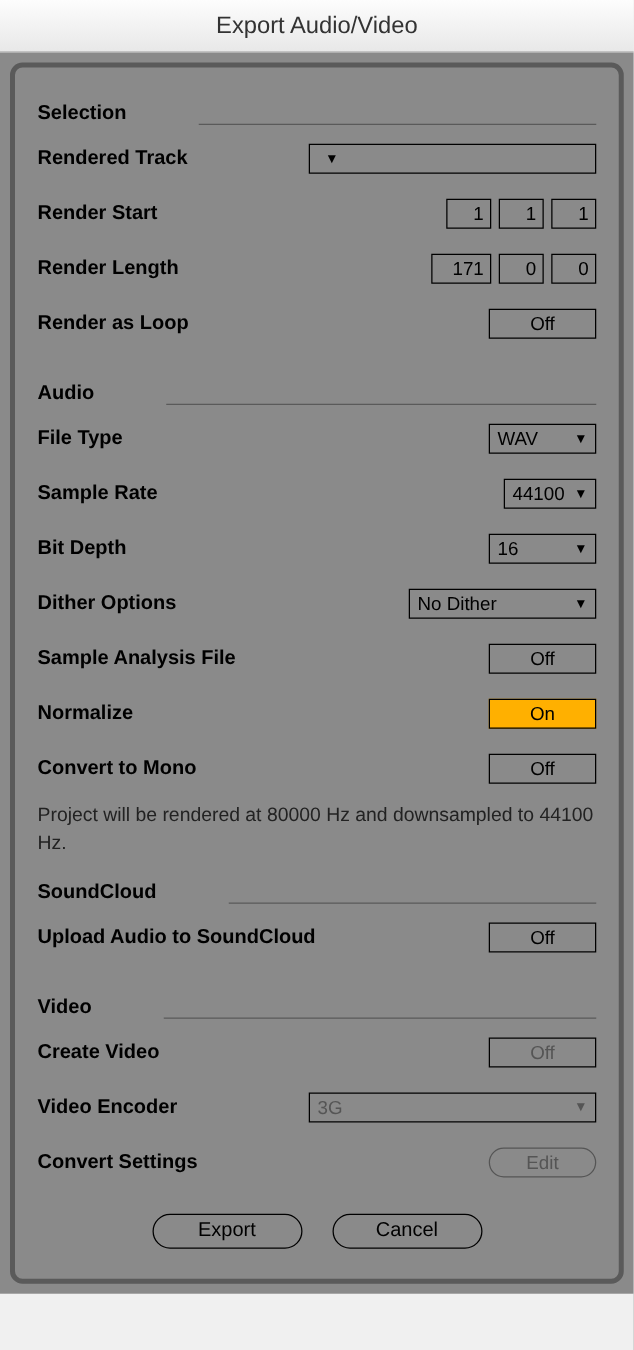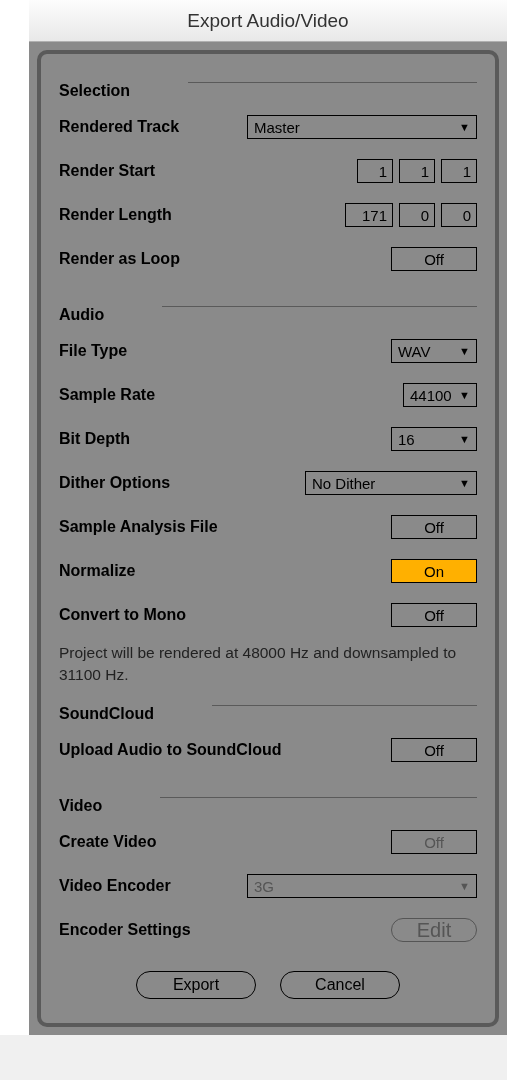--- a/index.html
+++ b/index.html
@@ -6,21 +6,20 @@
   body {
     font-family: Arial, Helvetica, sans-serif;
     background: #f0f0f0;
     width: 507px;
     height: 1080px;
     overflow: hidden;
   }
   .window {
     width: 507px;
     background: #fff;
-    padding-left: 29px;
   }
   .titlebar {
     height: 42px;
     background: linear-gradient(#fdfdfd, #e8e8e8);
     border-bottom: 1px solid #b0b0b0;
     display: flex;
     align-items: center;
     justify-content: center;
     font-size: 19px;
     color: #333;
@@ -30,21 +29,21 @@
     padding: 8px;
   }
   .panel-inner {
     background: #8a8a8a;
     border: 4px solid #5a5a5a;
     border-radius: 10px;
     padding: 20px 18px 24px 18px;
   }
   .section-header {
     display: flex;
-    align-items: flex-start;
+    align-items: flex-end;
     margin-top: 8px;
     margin-bottom: 14px;
     gap: 48px;
   }
   .section-header span {
     font-weight: bold;
     font-size: 16px;
     color: #000;
     margin-right: 10px;
   }
@@ -132,21 +131,21 @@
     margin-bottom: 20px;
   }
   .pill-btn {
     border: 1.5px solid #000;
     border-radius: 13px;
     width: 86px;
     height: 24px;
     display: flex;
     align-items: center;
     justify-content: center;
-    font-size: 20px;
+    font-size: 15px;
     background: #8a8a8a;
     color: #000;
     cursor: pointer;
   }
   .pill-btn.disabled {
     border-color: #555;
     color: #555;
     cursor: default;
   }
   .footer {
@@ -175,21 +174,20 @@
     <div class="panel-inner">
 
       <div class="section-header">
         <span>Selection</span>
         <div class="rule"></div>
       </div>
 
       <div class="row">
         <div class="label">Rendered Track</div>
         <div class="dropdown" style="width:230px">
-          <span class="dd-text">Master</span>
           <span class="tri">▼</span>
         </div>
       </div>
 
       <div class="row">
         <div class="label">Render Start</div>
         <div class="num-group">
           <div class="num-box">1</div>
           <div class="num-box">1</div>
           <div class="num-box">1</div>
@@ -236,42 +234,42 @@
       <div class="row">
         <div class="label">Bit Depth</div>
         <div class="dropdown" style="width:86px">
           <span class="dd-text">16</span>
           <span class="tri">▼</span>
         </div>
       </div>
 
       <div class="row">
         <div class="label">Dither Options</div>
-        <div class="dropdown" style="width:172px">
+        <div class="dropdown" style="width:150px">
           <span class="dd-text">No Dither</span>
           <span class="tri">▼</span>
         </div>
       </div>
 
       <div class="row">
         <div class="label">Sample Analysis File</div>
         <div class="toggle">Off</div>
       </div>
 
       <div class="row">
         <div class="label">Normalize</div>
         <div class="toggle on">On</div>
       </div>
 
       <div class="row">
         <div class="label">Convert to Mono</div>
         <div class="toggle">Off</div>
       </div>
 
-      <div class="info-text">Project will be rendered at 48000 Hz and downsampled to 31100 Hz.</div>
+      <div class="info-text">Project will be rendered at 80000 Hz and downsampled to 44100 Hz.</div>
 
       <div class="section-header">
         <span>SoundCloud</span>
         <div class="rule"></div>
       </div>
 
       <div class="row">
         <div class="label">Upload Audio to SoundCloud</div>
         <div class="toggle">Off</div>
       </div>
@@ -290,21 +288,21 @@
 
       <div class="row">
         <div class="label">Video Encoder</div>
         <div class="dropdown disabled" style="width:230px">
           <span class="dd-text">3G</span>
           <span class="tri">▼</span>
         </div>
       </div>
 
       <div class="row">
-        <div class="label">Encoder Settings</div>
+        <div class="label">Convert Settings</div>
         <div class="pill-btn disabled">Edit</div>
       </div>
 
       <div class="footer">
         <div class="pill-btn">Export</div>
         <div class="pill-btn">Cancel</div>
       </div>
 
     </div>
   </div>

